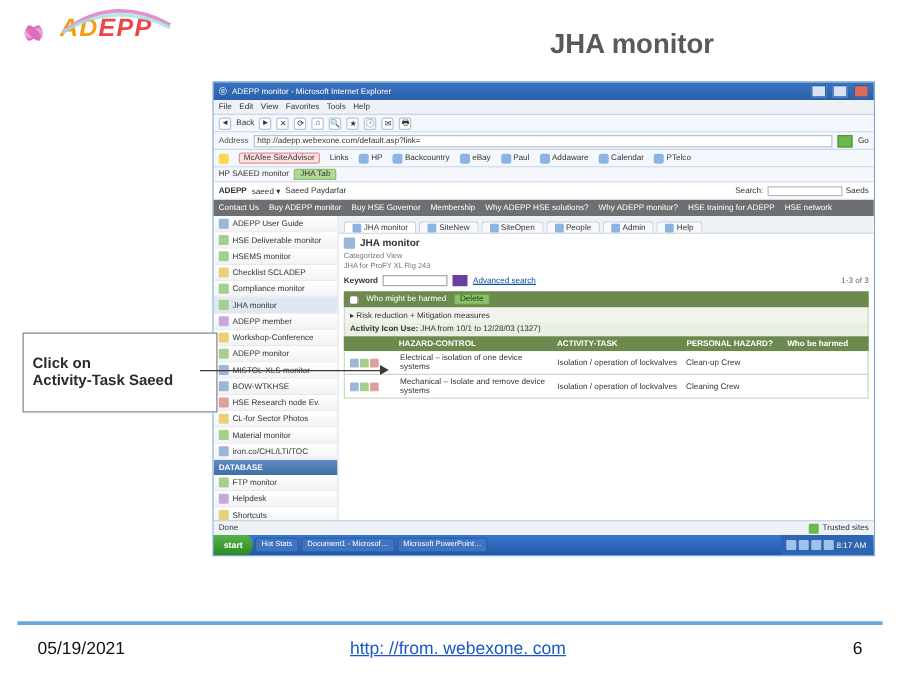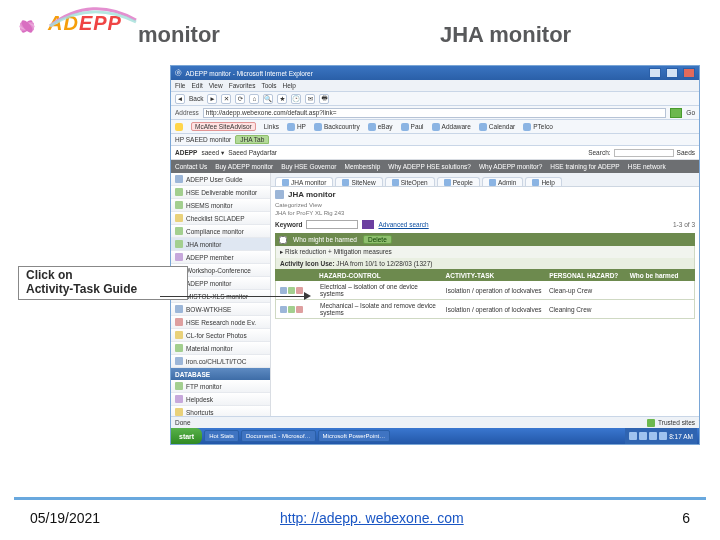--- a/index.html
+++ b/index.html
@@ -95,21 +95,21 @@
   .trust { display: flex; align-items: center; gap: 3px; }
   .trust .shield { width: 8px; height: 8px; background: #6cb84e; border-radius: 1px; }
 
   .taskbar { position: absolute; bottom: 0; left: 0; right: 0; height: 16px; background: linear-gradient(#3a77d0,#2357a8); display: flex; align-items: center; gap: 2px; padding-right: 2px; }
   .taskbar .start { height: 100%; background: linear-gradient(#58b24a,#2f8a23); color: #fff; font-weight: 700; display: flex; align-items: center; padding: 0 8px; border-radius: 0 6px 6px 0; font-size: 7px; }
   .taskbar .titem { height: 12px; background: #3f74c2; border: 1px solid #2a5fa8; color: #fff; display: flex; align-items: center; gap: 3px; padding: 0 4px; border-radius: 2px; font-size: 6px; }
   .taskbar .tray { margin-left: auto; height: 100%; background: #2f64b1; display: flex; align-items: center; gap: 2px; padding: 0 4px; color: #fff; }
   .taskbar .tic2 { width: 8px; height: 8px; background: #9fc3ef; border-radius: 1px; }
 
   
-  .callout { position: absolute; left: 18px; top: 266px; width: 170px; background: #fff; border: 1px solid #888; padding: 2px 7px; font-size: 12px; font-weight: 700; color: #2b2b2b; line-height: 1.15; box-shadow: 0 0 0 0; }
+  .callout { position: absolute; left: 18px; top: 266px; width: 156px; background: #fff; border: 1px solid #888; padding: 17px 7px; font-size: 12px; font-weight: 700; color: #2b2b2b; line-height: 1.15; box-shadow: 0 0 0 0; }
   .callout-line { position: absolute; left: 160px; top: 296px; width: 146px; height: 1px; background: #3a3a3a; }
   .callout-arrow { position: absolute; left: 304px; top: 292px; width: 0; height: 0; border-left: 7px solid #3a3a3a; border-top: 4px solid transparent; border-bottom: 4px solid transparent; }
 
   
   .foot-rule { position: absolute; left: 14px; right: 14px; bottom: 40px; height: 0; border-top: 3px solid #69a8de; }
   .foot-date { position: absolute; left: 30px; bottom: 14px; font-size: 14px; color: #111; }
   .foot-link { position: absolute; left: 280px; bottom: 14px; font-size: 14px; }
   .foot-link a { color: #1a56c4; text-decoration: underline; }
   .foot-page { position: absolute; right: 30px; bottom: 14px; font-size: 14px; color: #111; }
 </style>
@@ -130,21 +130,20 @@
         </g>
       </svg>
     </div>
     <span class="logo-text"><span class="g1">AD</span><span class="g2">EPP</span></span>
     <svg class="logo-arc" viewBox="0 0 90 28">
       <path d="M2 24 C 30 2, 60 2, 88 18" fill="none" stroke="#e48fd0" stroke-width="3"></path>
       <path d="M2 24 C 30 6, 60 6, 88 20" fill="none" stroke="#a3e0d9" stroke-width="3" opacity="0.8"></path>
     </svg>
   </div>
 
-  <div class="title-left">monitor</div>
   <div class="title-right">JHA monitor</div>
 
   <div class="shot">
 
     <div class="ie-title">
       <span>ⓔ</span>
       <span>ADEPP monitor - Microsoft Internet Explorer</span>
       <span class="sp"></span>
       <span class="winbtn"></span>
       <span class="winbtn"></span>
@@ -433,22 +432,22 @@
         <span class="tic2"></span>
         <span class="tic2"></span>
         <span class="tic2"></span>
         <span>8:17 AM</span>
       </div>
     </div>
   </div>
 
   <div class="callout">
     <div>Click on</div>
-    <div>Activity-Task Guide</div>
+    <div>Activity-Task Saeed</div>
   </div>
   <div class="callout-line"></div>
   <div class="callout-arrow"></div>
 
   <div class="foot-rule"></div>
   <div class="foot-date">05/19/2021</div>
-  <div class="foot-link"><a>http: //adepp. webexone. com</a></div>
+  <div class="foot-link"><a>http: //from. webexone. com</a></div>
   <div class="foot-page">6</div>
 </div>
 
 </body></html>

